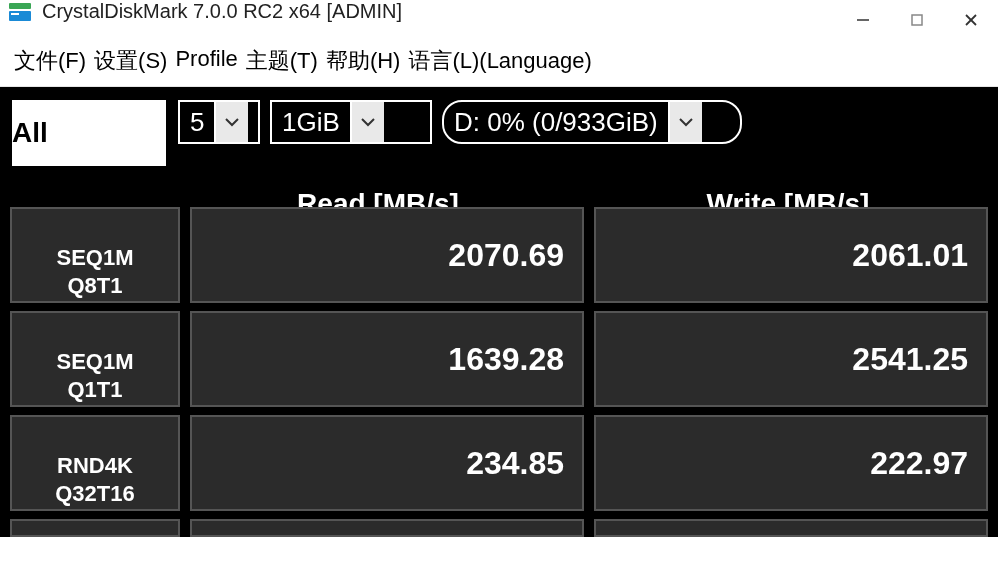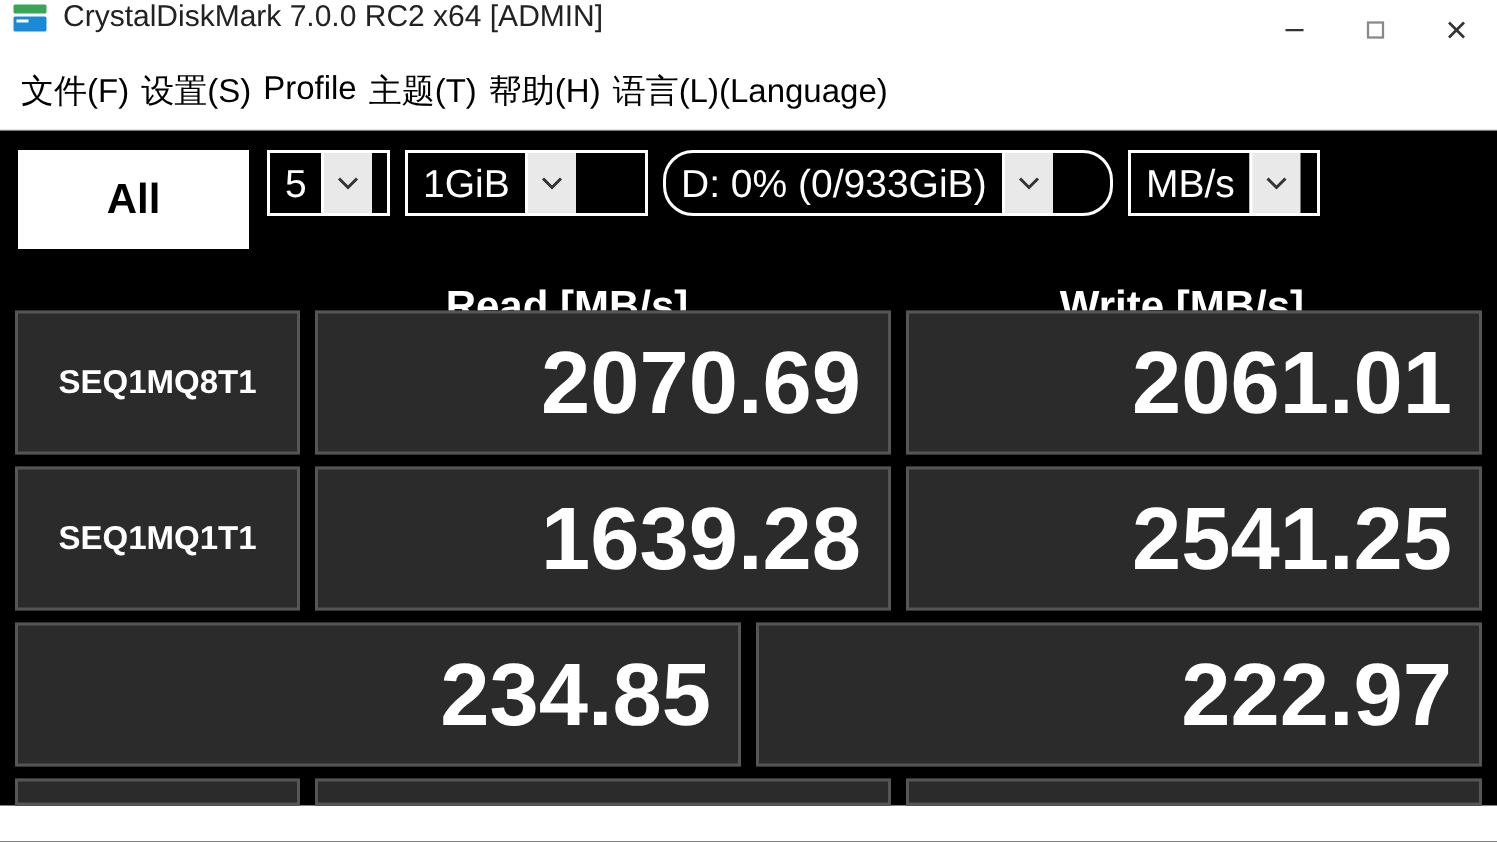--- a/index.html
+++ b/index.html
@@ -62,21 +62,21 @@
     gap: 10px;
     padding: 13px 10px 3px 10px;
   }
   .all-btn {
     width: 158px;
     height: 70px;
     margin-top: -2px;
     background: #fff;
     color: #000;
     border: 2px solid #000;
-    display: flex; align-items: center; justify-content: center;
+    display: flex; align-items: center; justify-content: flex-start;
     font-size: 28px;
     font-weight: 700;
   }
   .combo {
     display: flex;
     height: 44px;
     border: 2px solid #fff;
     background: #000;
   }
   .combo .combo-val {
@@ -122,42 +122,42 @@
   }
 
   
   .data-row {
     display: flex;
     height: 104px;
     padding: 0 10px 8px 10px;
     gap: 10px;
   }
   .test-btn {
-    width: 190px;
+    width: 170px;
     background: #2b2b2b;
     border: 2px solid #555;
     color: #fff;
     display: flex;
-    flex-direction: row;
+    flex-direction: column;
     align-items: center;
-    justify-content: center;
+    justify-content: flex-end;
     font-size: 22px;
     font-weight: 700;
     line-height: 1.3;
   }
   .data-cell {
     flex: 1;
     background: #2b2b2b;
     border: 2px solid #555;
     color: #fff;
     display: flex;
     align-items: center;
     justify-content: flex-end;
     padding-right: 18px;
-    font-size: 59px;
+    font-size: 32px;
     font-weight: 700;
     font-variant-numeric: tabular-nums;
   }
 
   
   .data-row.partial { height: 18px; padding-bottom: 0; }
   .data-row.partial .test-btn,
   .data-row.partial .data-cell {
     overflow: hidden;
   }
@@ -227,28 +227,20 @@
         </div>
       </div>
       <div class="combo drive">
         <div class="combo-val">D: 0% (0/933GiB)</div>
         <div class="combo-arrow">
           <svg viewBox="0 0 14 10">
               <polyline points="1,2 7,8 13,2" fill="none" stroke="#333" stroke-width="2"></polyline>
             </svg>
         </div>
       </div>
-      <div class="combo unit">
-        <div class="combo-val">MB/s</div>
-        <div class="combo-arrow">
-          <svg viewBox="0 0 14 10">
-              <polyline points="1,2 7,8 13,2" fill="none" stroke="#333" stroke-width="2"></polyline>
-            </svg>
-        </div>
-      </div>
     </div>
   </div>
 
   <div class="header-row">
     <div class="header-spacer"></div>
     <div class="header-cell">Read [MB/s]</div>
     <div class="header-cell">Write [MB/s]</div>
   </div>
 
   <div class="data-row">
@@ -263,20 +255,24 @@
   <div class="data-row">
     <div class="test-btn">
       <span>SEQ1M</span>
       <span>Q1T1</span>
     </div>
     <div class="data-cell">1639.28</div>
     <div class="data-cell">2541.25</div>
   </div>
 
   <div class="data-row">
+    <div class="test-btn">
+      <span>RND4K</span>
+      <span>Q32T16</span>
+    </div>
     <div class="data-cell">234.85</div>
     <div class="data-cell">222.97</div>
   </div>
 
   <div class="data-row partial">
     <div class="test-btn"></div>
     <div class="data-cell"></div>
     <div class="data-cell"></div>
   </div>
 

